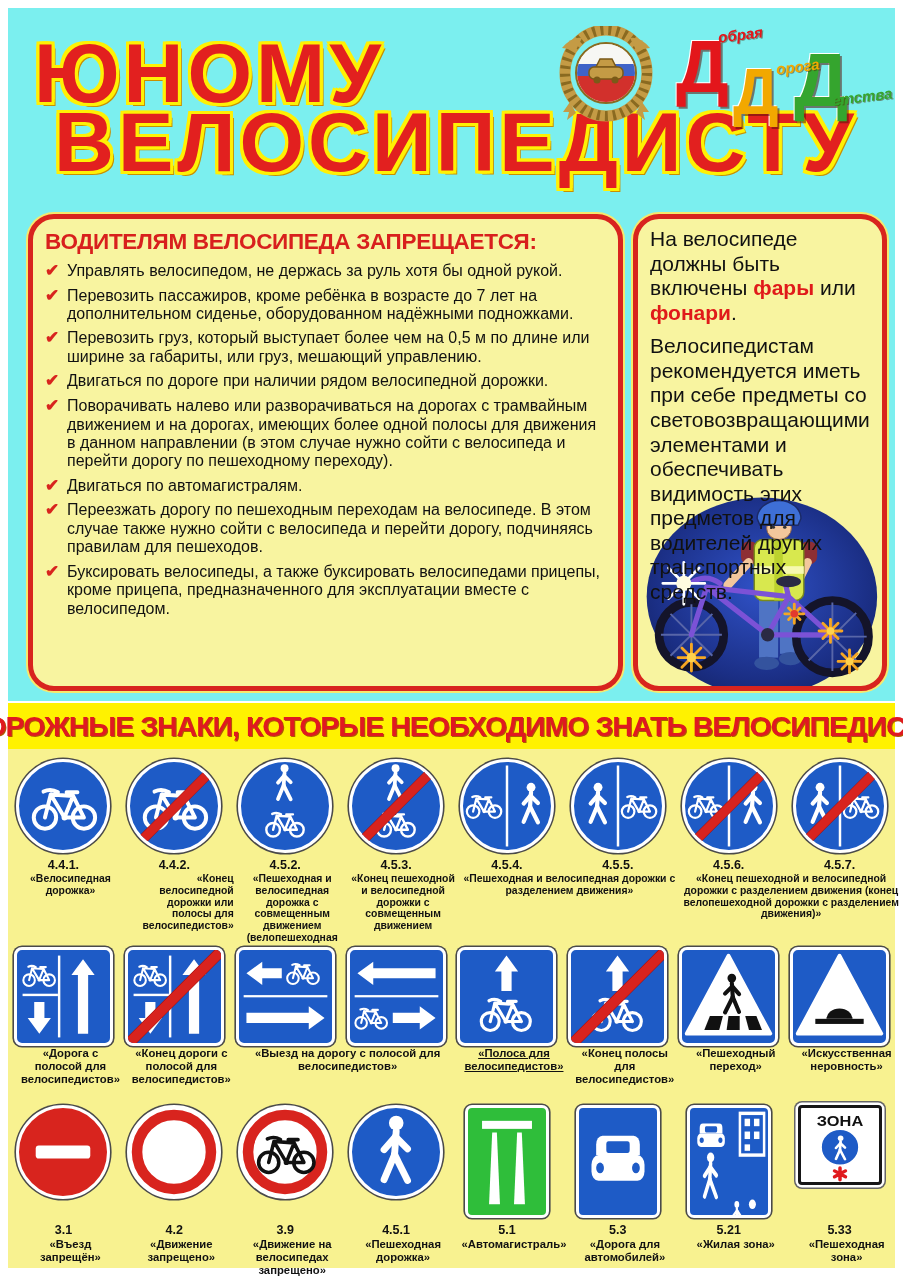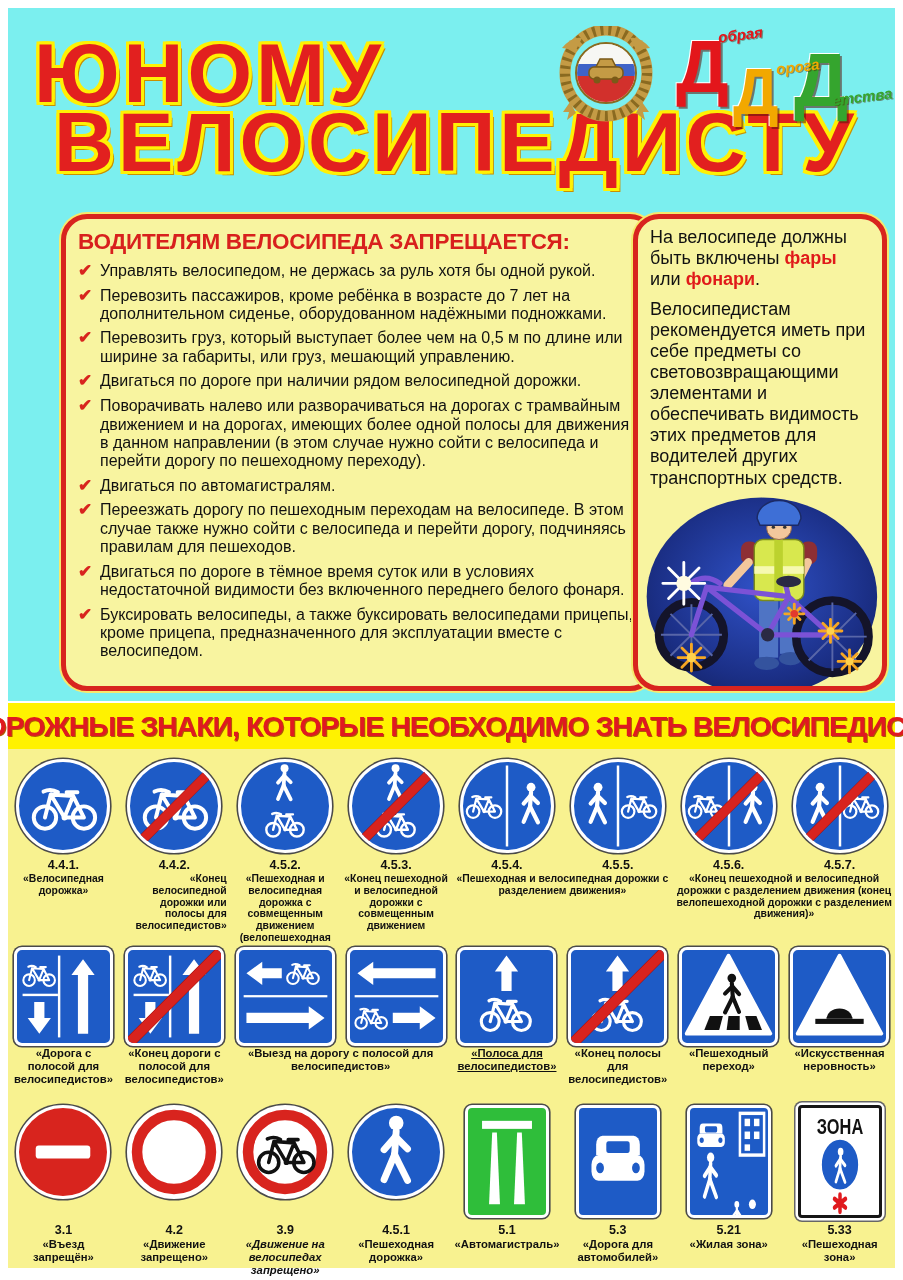--- a/index.html
+++ b/index.html
@@ -19,27 +19,27 @@
   .emblem{left:556px;top:26px;width:100px;height:96px;}
   
   .ddd{left:676px;top:22px;width:215px;height:135px;}
   .ddd .L{position:absolute;font-weight:bold;line-height:1;
           text-shadow:2px 2px 0 rgba(90,20,10,.55),-1px -1px 0 #ffffff;}
   .ddd .W{position:absolute;font-weight:bold;font-style:italic;font-size:15px;
           transform:rotate(-7deg);text-shadow:1px 1px 0 rgba(80,30,0,.45);white-space:nowrap;}
   
   .panel{background:#F8F4A0;border:5px solid #D8241E;border-radius:26px;box-sizing:border-box;
          box-shadow:0 0 0 2px #f6e96c;}
-  .panel-left{left:28px;top:214px;width:595px;height:477px;padding:8px 12px 14px 12px;margin-left:33px;}
+  .panel-left{left:28px;top:214px;width:595px;height:477px;padding:8px 12px 14px 12px;}
   .panel-right{left:633px;top:214px;width:254px;height:477px;padding:8px 10px 0 12px;overflow:hidden;position:absolute;}
   .pl-title{color:#D8201D;font-weight:bold;font-size:22.5px;letter-spacing:-0.3px;margin:2px 0 6px 0;}
   .item{font-size:16px;line-height:1.15;color:#111;margin:0 0 5px 0;padding-left:22px;text-indent:-22px;}
   .item .chk{color:#D8241E;font-size:17px;font-weight:bold;display:inline-block;width:22px;text-indent:0;}
   .pr-title{color:#D8201D;font-weight:bold;font-size:20px;line-height:1.14;margin:2px 0 8px 0;}
-  .pr-par{font-size:18px;line-height:1.17;color:#111;margin:0 0 9px 0;position:relative;z-index:2;}
+  .pr-par{font-size:21px;line-height:1.17;color:#111;margin:0 0 9px 0;position:relative;z-index:2;}
   .hl{color:#E01A1A;font-weight:bold;}
   .cyclist{position:absolute;left:0;right:0;bottom:-4px;height:200px;z-index:1;}
   
   .band{left:8px;top:703px;width:887px;height:46px;background:#FFF200;display:flex;
         align-items:center;justify-content:center;}
   .band-title{color:#E01920;font-weight:bold;font-size:28.5px;letter-spacing:-1px;white-space:nowrap;
         text-shadow:1px 1px 0 #b05a00;}
   
   .signs-bg{left:8px;top:749px;width:887px;height:519px;background:#F8F290;}
   .sign-row{position:absolute;left:0;width:887px;}
@@ -49,21 +49,21 @@
   .sign{position:relative;overflow:hidden;box-sizing:border-box;}
   .s-circle{border-radius:50%;border:3px solid #fff;box-shadow:0 0 0 1.6px #4a4a4a;}
   .s-square{border-radius:8px;border:3px solid #fff;box-shadow:0 0 0 1.6px #4a4a4a;}
   .s-rect{border-radius:7px;border:3px solid #fff;box-shadow:0 0 0 1.6px #4a4a4a;}
   .s-frame{border-radius:4px;border:3px solid #161616;box-shadow:0 0 0 2.5px #fff,0 0 0 4px #666;}
   .sign svg{position:absolute;inset:0;width:100%;height:100%;}
   .slash{position:absolute;left:-20%;top:46.5%;width:140%;height:10.5%;background:#D8231E;
          transform:rotate(-45deg);border-radius:3px;box-shadow:0 0 0 0.5px #a01010;}
   .num-strip{margin-top:5px;}
   .num{flex:0 0 12.5%;text-align:center;font-weight:bold;font-size:12.5px;color:#111;}
-  .cap-strip{margin-top:1px;}
+  .cap-strip{margin-top:1px;padding-left:7px;}
   .cap{text-align:center;font-weight:bold;color:#111;line-height:1.13;padding:0 3px;box-sizing:border-box;}
   .row1 .cap{font-size:10.4px;}
   .row2 .cap,.row3 .cap{font-size:11.3px;}
 </style>
 </head>
 <body>
 
 <div class="abs top-bg"></div>
 
 <div class="abs title-line title1">ЮНОМУ</div>
@@ -109,21 +109,20 @@
 <div class="abs panel panel-left">
   <div class="pl-title">ВОДИТЕЛЯМ ВЕЛОСИПЕДА ЗАПРЕЩАЕТСЯ:</div>
   <div>
       <div class="item"><span class="chk">✔</span><span>Управлять велосипедом, не держась за руль хотя бы одной рукой.</span></div>
       <div class="item"><span class="chk">✔</span><span>Перевозить пассажиров, кроме ребёнка в возрасте до 7 лет на дополнительном сиденье, оборудованном надёжными подножками.</span></div>
       <div class="item"><span class="chk">✔</span><span>Перевозить груз, который выступает более чем на 0,5 м по длине или ширине за габариты, или груз, мешающий управлению.</span></div>
       <div class="item"><span class="chk">✔</span><span>Двигаться по дороге при наличии рядом велосипедной дорожки.</span></div>
       <div class="item"><span class="chk">✔</span><span>Поворачивать налево или разворачиваться на дорогах с трамвайным движением и на дорогах, имеющих более одной полосы для движения в данном направлении (в этом случае нужно сойти с велосипеда и перейти дорогу по пешеходному переходу).</span></div>
       <div class="item"><span class="chk">✔</span><span>Двигаться по автомагистралям.</span></div>
       <div class="item"><span class="chk">✔</span><span>Переезжать дорогу по пешеходным переходам на велосипеде. В этом случае также нужно сойти с велосипеда и перейти дорогу, подчиняясь правилам для пешеходов.</span></div>
-      <div class="item"><span class="chk">✔</span><span>Двигаться по дороге в тёмное время суток или в условиях недостаточной видимости без включенного переднего белого фонаря.</span></div>
       <div class="item"><span class="chk">✔</span><span>Буксировать велосипеды, а также буксировать велосипедами прицепы, кроме прицепа, предназначенного для эксплуатации вместе с велосипедом.</span></div>
     </div>
 </div>
 
 <div class="panel panel-right">
   <div class="pr-par"><span>На велосипеде должны быть включены </span><span class="hl">фары</span><span> или </span><span class="hl">фонари</span><span>.</span></div>
   <div class="pr-par">Велосипедистам рекомендуется иметь при себе предметы со световозвращающими элементами и обеспечивать видимость этих предметов для водителей других транспортных средств.</div>
   <div class="cyclist">
     <svg viewBox="0 0 240 210" width="100%" height="100%" preserveAspectRatio="xMidYMax meet">
       <defs>
@@ -618,21 +617,21 @@
                   <path d="M46 29 L32 45"></path>
                   <path d="M45 51 L61 83"></path>
                   <path d="M45 51 L32 82"></path>
                 </g>
               </g>
               <circle cx="80" cy="90" r="4.5" fill="#fff"></circle>
             </svg>
           </div>
         </div>
         <div class="cell">
-          <div class="sign s-frame" style="width: 84px; height: 113px; background: rgb(255, 255, 255);">
+          <div class="sign s-frame" style="width: 84px; height: 80px; background: rgb(255, 255, 255);">
             <svg viewBox="0 0 100 100" preserveAspectRatio="none">
               <text x="50" y="24" font-size="21" font-weight="bold" fill="#111" text-anchor="middle" font-family="Liberation Sans, sans-serif">ЗОНА</text>
               <circle cx="50" cy="53" r="24.5" fill="#1E5BC6" stroke="#fff" stroke-width="2.5"></circle>
               <g transform="translate(32,36) scale(0.4)">
                 <circle cx="47" cy="12" r="9" fill="#fff"></circle>
                 <g fill="none" stroke="#fff" stroke-width="8.5" stroke-linecap="round" stroke-linejoin="round">
                   <path d="M47 22 L45 51"></path>
                   <path d="M46 29 L61 44"></path>
                   <path d="M46 29 L32 45"></path>
                   <path d="M45 51 L61 83"></path>
@@ -652,21 +651,21 @@
         <div class="num">3.9</div>
         <div class="num">4.5.1</div>
         <div class="num">5.1</div>
         <div class="num">5.3</div>
         <div class="num">5.21</div>
         <div class="num">5.33</div>
       </div>
       <div class="strip cap-strip">
         <div class="cap" style="flex: 0 0 12.5%;">«Въезд запрещён»</div>
         <div class="cap" style="flex: 0 0 12.5%;">«Движение запрещено»</div>
-        <div class="cap" style="flex: 0 0 12.5%; font-style: italic;">«Движение на велосипедах запрещено»</div>
+        <div class="cap" style="flex: 0 0 12.5%;">«Движение на велосипедах запрещено»</div>
         <div class="cap" style="flex: 0 0 12.5%;">«Пешеходная дорожка»</div>
         <div class="cap" style="flex: 0 0 12.5%;">«Автомагистраль»</div>
         <div class="cap" style="flex: 0 0 12.5%;">«Дорога для автомобилей»</div>
         <div class="cap" style="flex: 0 0 12.5%;">«Жилая зона»</div>
         <div class="cap" style="flex: 0 0 12.5%;">«Пешеходная зона»</div>
       </div>
     </div>
 </div>
 
 </body></html>

